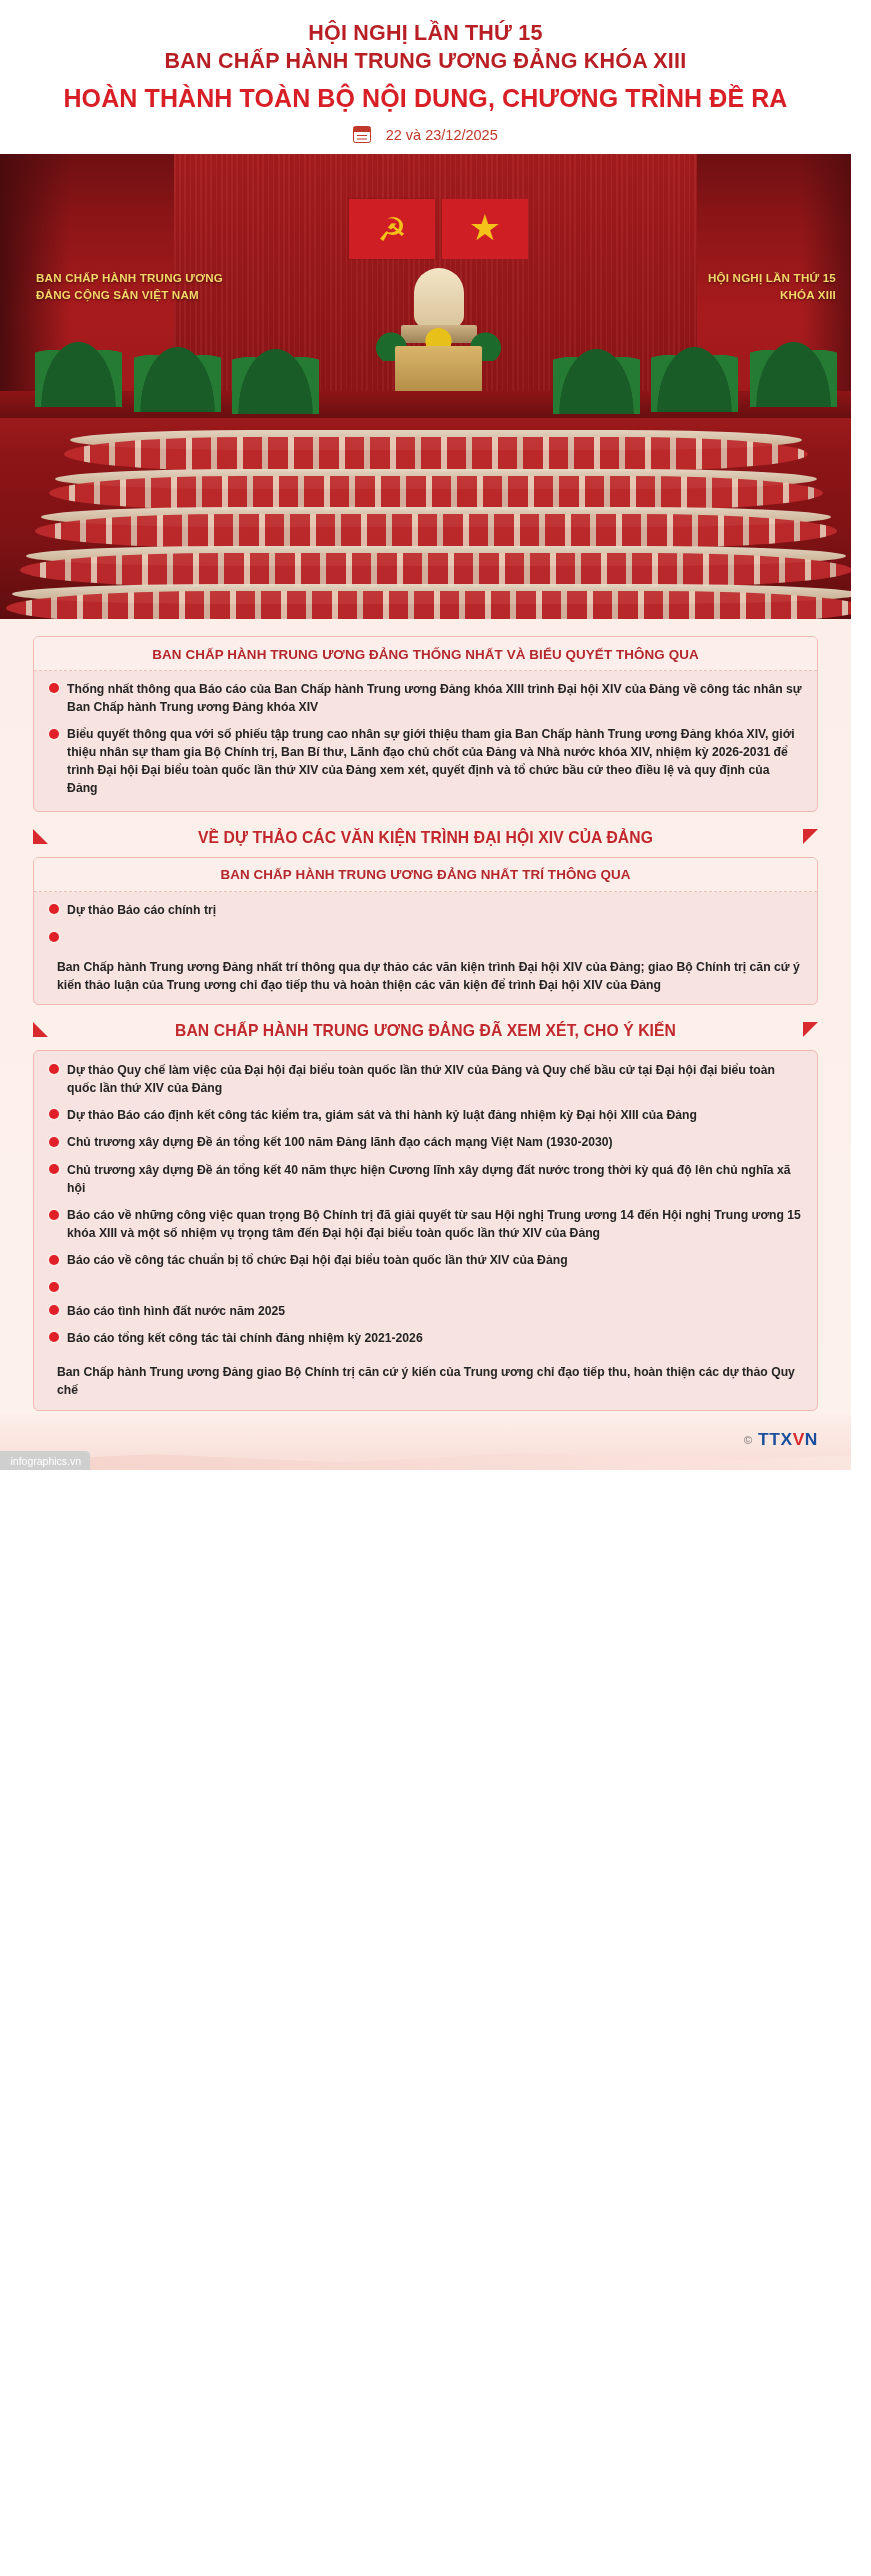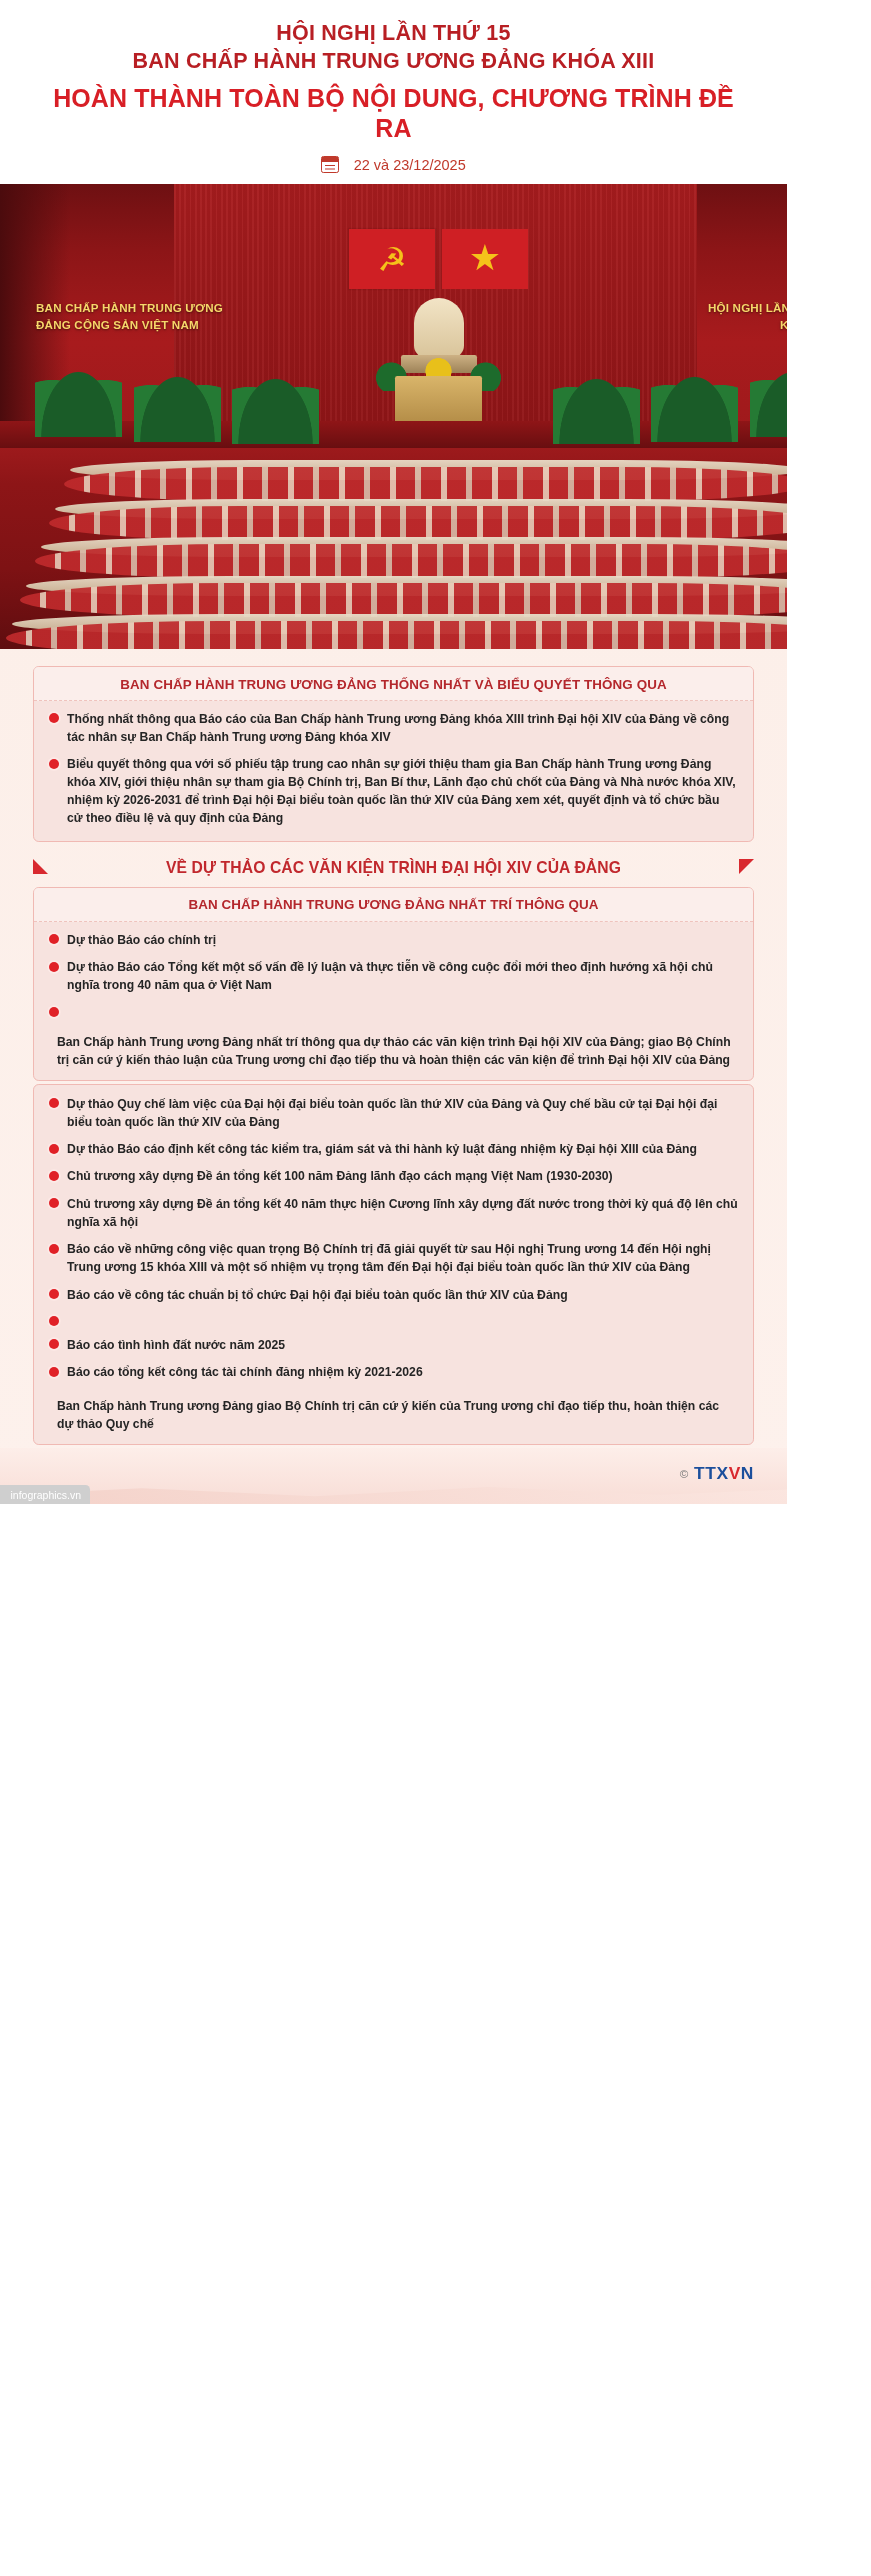--- a/index.html
+++ b/index.html
@@ -4,21 +4,21 @@
 <style>
   * { box-sizing: border-box; }
   html, body { margin: 0; padding: 0; }
   body {
     width: 872px;
     background: #ffffff;
     font-family: "Liberation Sans", sans-serif;
     -webkit-font-smoothing: antialiased;
   }
   .page {
-    width: 787px;
+    width: 851px;
     position: relative;
     background: linear-gradient(180deg, #fdf3ef 0%, #fcefe9 40%, #fdf1ec 100%);
     overflow: hidden;
   }
 
   
   .header {
     background: #ffffff;
     padding: 20px 35px 10.5px 35px;
     text-align: center;
@@ -450,31 +450,34 @@
       </div>
       <div class="ribbon">
         <div class="band">BAN CHẤP HÀNH TRUNG ƯƠNG ĐẢNG NHẤT TRÍ THÔNG QUA</div>
         <div class="bullets">
           <div class="bullet">
             <span class="dot"></span>
             <span class="btext">Dự thảo Báo cáo chính trị</span>
           </div>
           <div class="bullet">
             <span class="dot"></span>
-            <span class="btext">Dự thảo Báo cáo Tổng kết một số vấn đề lý luận và thực tiễn về công cuộc đổi mới theo định hướng xã hội chủ nghĩa trong 40 năm qua ở Việt Nam</span>
-          </div>
-          <div class="bullet">
-            <span class="dot"></span>
           </div>
         </div>
         <div class="note">Ban Chấp hành Trung ương Đảng nhất trí thông qua dự thảo các văn kiện trình Đại hội XIV của Đảng; giao Bộ Chính trị căn cứ ý kiến thảo luận của Trung ương chỉ đạo tiếp thu và hoàn thiện các văn kiện để trình Đại hội XIV của Đảng</div>
       </div>
     </div>
 
     <div class="section">
+      <div class="head-block">
+        <div class="head-tails">
+          <span class="tri left"></span>
+          <span class="tri right"></span>
+        </div>
+        <div class="sec-heading">BAN CHẤP HÀNH TRUNG ƯƠNG ĐẢNG ĐÃ XEM XÉT, CHO Ý KIẾN</div>
+      </div>
       <div class="ribbon">
         <div class="bullets">
           <div class="bullet">
             <span class="dot"></span>
             <span class="btext">Dự thảo Quy chế làm việc của Đại hội đại biểu toàn quốc lần thứ XIV của Đảng và Quy chế bầu cử tại Đại hội đại biểu toàn quốc lần thứ XIV của Đảng</span>
           </div>
           <div class="bullet">
             <span class="dot"></span>
             <span class="btext">Dự thảo Báo cáo định kết công tác kiểm tra, giám sát và thi hành kỷ luật đảng nhiệm kỳ Đại hội XIII của Đảng</span>
           </div>

